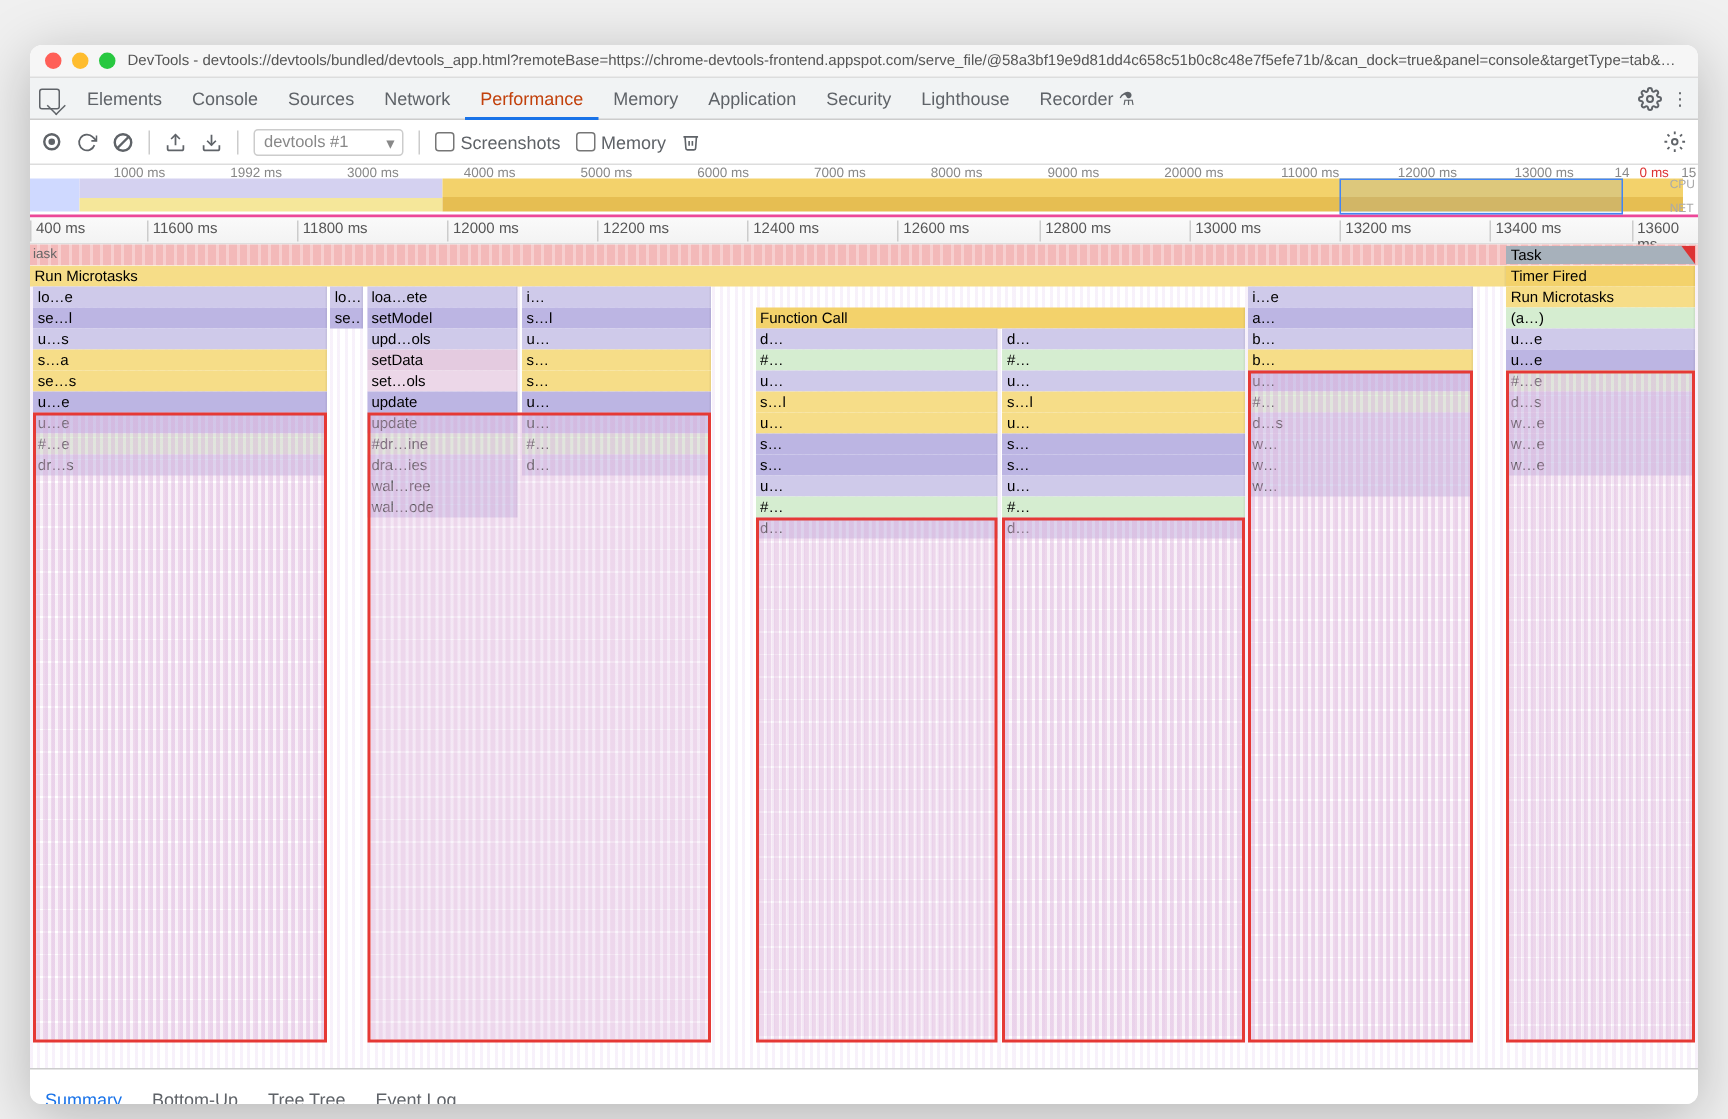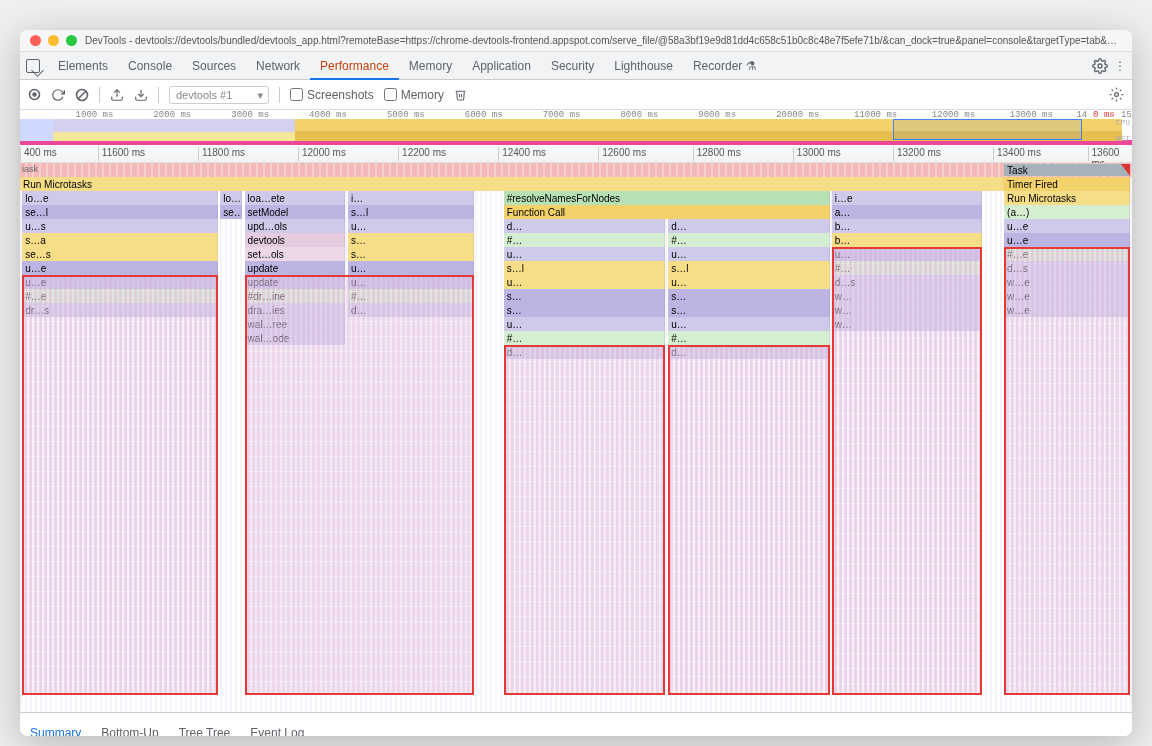--- a/index.html
+++ b/index.html
@@ -44,21 +44,21 @@
 .toolbar {
   height:30px; display:flex; align-items:center; border-bottom:1px solid #ddd;
   padding:0 8px; gap:10px; font-size:12px; color:#5f6368;
 }
 .sel { border:1px solid #ccc; border-radius:3px; padding:2px 18px 2px 6px; color:#888; min-width:100px; position:relative; font-size:11px;}
 .sel::after{content:"▾"; position:absolute; right:5px; color:#888;}
 .cb { display:flex; align-items:center; gap:4px;}
 .cb input{margin:0;}
 .sep { width:1px; height:16px; background:#ccc;}
 .overview {
-  height:35px; position:relative; border-bottom:5px solid #ec4899; background:#fff;font-family:Liberation Mono, monospace;
+  height:35px; position:relative; border-bottom:2px solid #ec4899; background:#fff;
 }
 .ov-ticks { height:9px; position:relative; font-size:9px; color:#888;}
 .ov-tick { position:absolute; top:0;}
 .ov-track { position:absolute; top:9px; left:0; right:10px; height:22px; display:flex;}
 .ov-seg { height:100%;}
 .ov-sel { position:absolute; top:9px; bottom:0; border:1px solid #4285f4; background:rgba(66,133,244,0.12);}
 .ov-labels{position:absolute; right:2px; top:9px; font-size:8px; color:#aaa; line-height:8px;}
 .timeline {
   height:18px; background:linear-gradient(#fafafa,#f3f3f3); border-bottom:1px solid #ddd;
   position:relative; font-size:10px; color:#555;
@@ -191,21 +191,21 @@
         <svg width="15" height="15" viewBox="0 0 24 24" fill="none" stroke="#5f6368" stroke-width="2">
           <circle cx="12" cy="12" r="3"></circle>
           <path d="M12 1v3M12 20v3M4.22 4.22l2.12 2.12M17.66 17.66l2.12 2.12M1 12h3M20 12h3M4.22 19.78l2.12-2.12M17.66 6.34l2.12-2.12"></path>
         </svg>
       </span>
   </div>
 
   <div class="overview">
     <div class="ov-ticks">
       <span class="ov-tick" style="left:5%">1000 ms</span>
-      <span class="ov-tick" style="left:12%">2000 ms</span>
+      <span class="ov-tick" style="left:12%">1992 ms</span>
       <span class="ov-tick" style="left:19%">3000 ms</span>
       <span class="ov-tick" style="left:26%">4000 ms</span>
       <span class="ov-tick" style="left:33%">5000 ms</span>
       <span class="ov-tick" style="left:40%">6000 ms</span>
       <span class="ov-tick" style="left:47%">7000 ms</span>
       <span class="ov-tick" style="left:54%">8000 ms</span>
       <span class="ov-tick" style="left:61%">9000 ms</span>
       <span class="ov-tick" style="left:68%">20000 ms</span>
       <span class="ov-tick" style="left:75%">11000 ms</span>
       <span class="ov-tick" style="left:82%">12000 ms</span>
@@ -306,21 +306,21 @@
         <div class="lane c-lav" style="left: 20.2%; width: 9%; top: 14px; text-align: right;">
           <span>loa…ete</span>
         </div>
         <div class="lane c-lav2" style="left: 20.2%; width: 9%; top: 28px;">
           <span>setModel</span>
         </div>
         <div class="lane c-lav" style="left: 20.2%; width: 9%; top: 42px;">
           <span>upd…ols</span>
         </div>
         <div class="lane c-ppink" style="left: 20.2%; width: 9%; top: 56px;">
-          <span>devtools</span>
+          <span>setData</span>
         </div>
         <div class="lane c-pink" style="left: 20.2%; width: 9%; top: 70px;">
           <span>set…ols</span>
         </div>
         <div class="lane c-lav2" style="left: 20.2%; width: 9%; top: 84px;">
           <span>update</span>
         </div>
         <div class="lane c-lav2" style="left: 20.2%; width: 9%; top: 98px;">
           <span>update</span>
         </div>
@@ -361,23 +361,20 @@
           <span>u…</span>
         </div>
         <div class="lane c-green2" style="left: 29.5%; width: 11.3%; top: 112px;">
           <span>#…</span>
         </div>
         <div class="lane c-lav" style="left: 29.5%; width: 11.3%; top: 126px;">
           <span>d…</span>
         </div>
       </div>
 
-    <div class="lane c-green" style="left:43.5%;top:14px;width:29.3%;">
-        <span>#resolveNamesForNodes</span>
-      </div>
     <div class="lane c-yellow2" style="left:43.5%;top:28px;width:29.3%;">
         <span>Function Call</span>
       </div>
 
     <div id="colE">
         <div class="lane c-lav" style="left: 43.5%; width: 14.5%; top: 42px;">
           <span>d…</span>
         </div>
         <div class="lane c-green2" style="left: 43.5%; width: 14.5%; top: 56px;">
           <span>#…</span>

